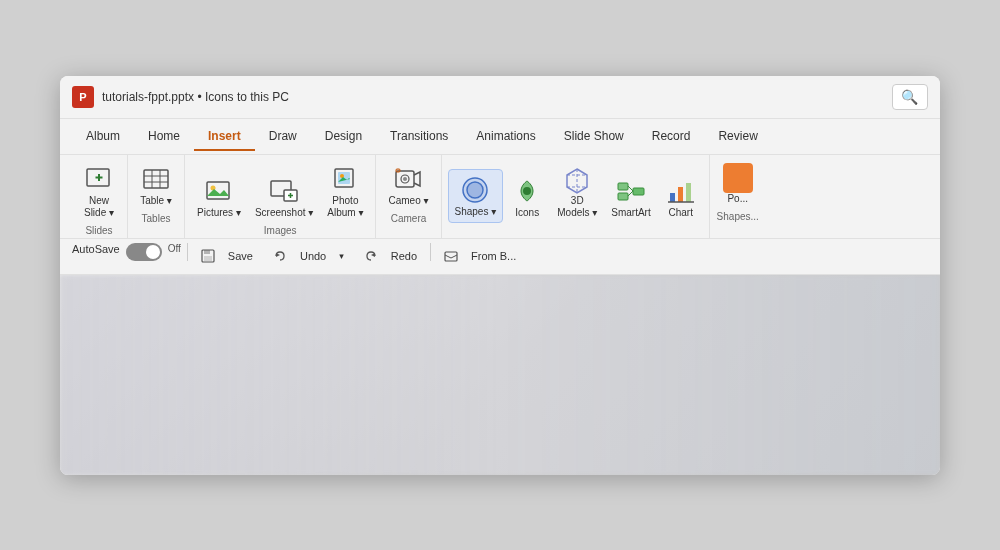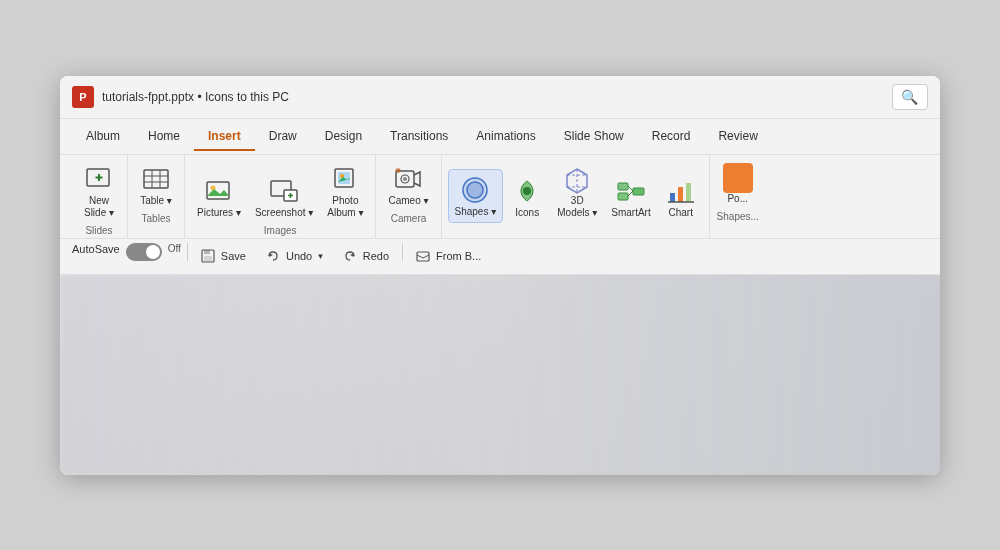--- a/index.html
+++ b/index.html
@@ -174,21 +174,21 @@
       border-radius: 50%;
       margin-left: auto;
     }
     .toggle-text {
       font-size: 10px;
       color: #555;
     }
     .qa-btn {
       display: flex;
       align-items: center;
-      gap: 6px;
+      gap: 13px;
       padding: 3px 7px;
       font-size: 11px;
       color: #333;
       cursor: pointer;
       border-radius: 3px;
     }
     .qa-separator {
       width: 1px;
       height: 18px;
       background: #ccc;

